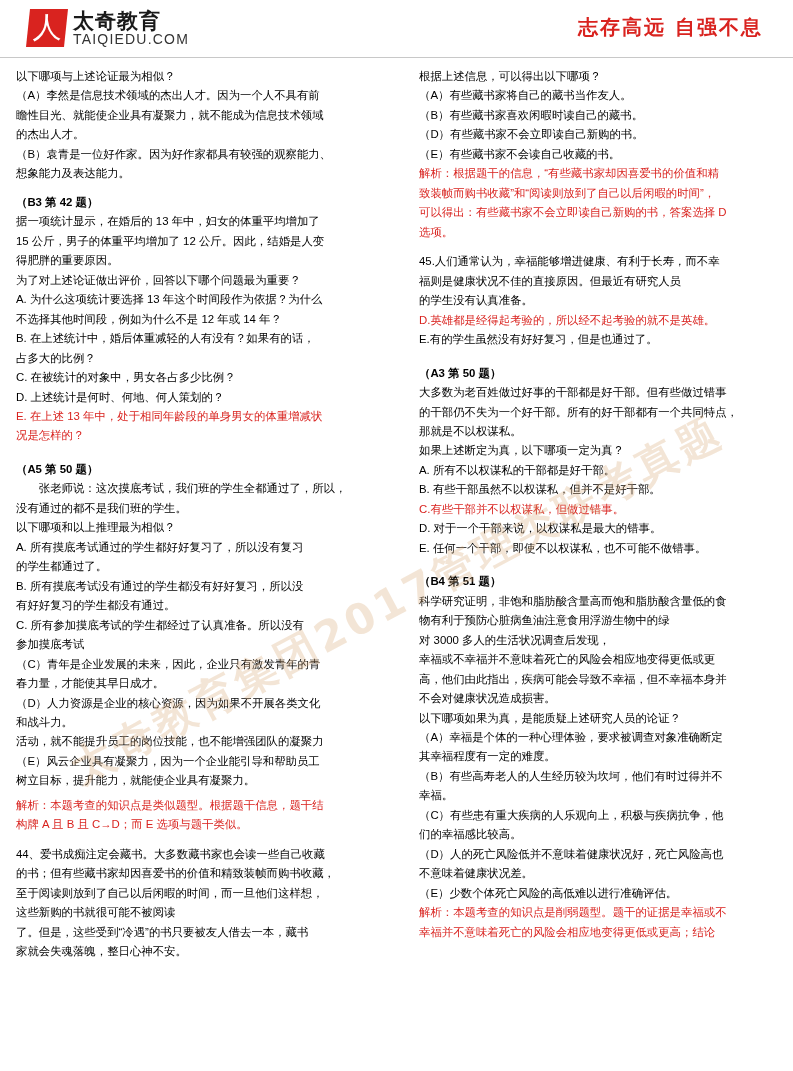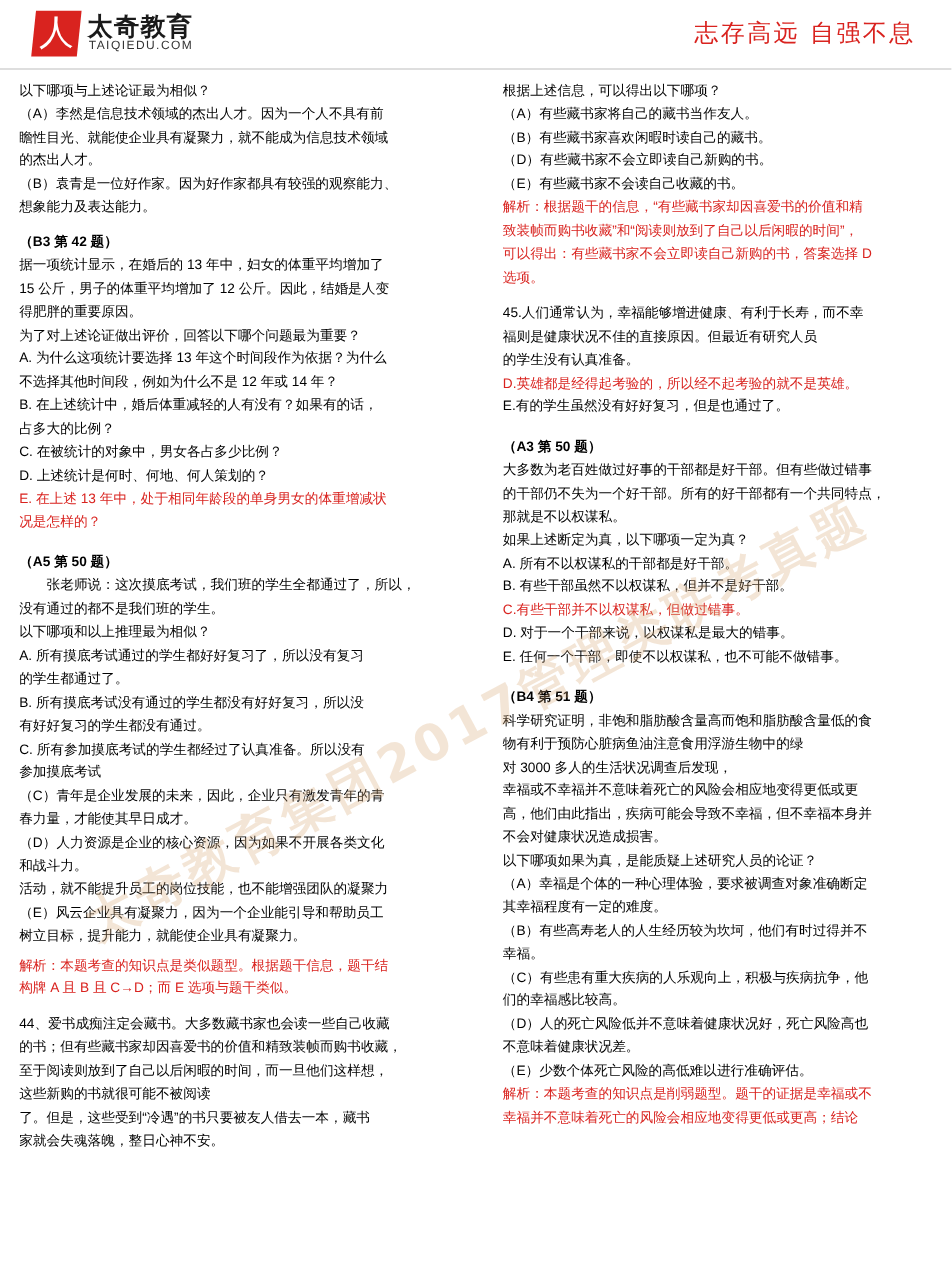--- a/index.html
+++ b/index.html
@@ -43,39 +43,39 @@
     content: "人";
     position: absolute;
     left: 0; right: 0; top: 50%;
     transform: translateY(-52%) skewX(6deg);
     text-align: center;
     color: #fff;
     font-size: 29px;
     line-height: 1;
     font-family: "DejaVu Sans", sans-serif;
   }
-  .logo-text { line-height: 1; text-align: right; }
+  .logo-text { line-height: 1; }
   .logo-cn {
     font-size: 21px;
     font-weight: bold;
     letter-spacing: 1px;
     color: #1a1a1a;
   }
   .logo-en {
-    font-size: 10px;
+    font-size: 14px;
     color: #333;
     letter-spacing: 1.2px;
     margin-top: 1px;
   }
   .slogan {
     position: absolute;
     right: 30px;
     top: 14px;
     font-size: 20px;
-    font-weight: normal;
+    font-weight: bold;
     color: #d9231f;
     letter-spacing: 2px;
     font-family: "DejaVu Sans", sans-serif;
   }
 
   
   .watermark {
     position: absolute;
     left: 50%;
     top: 56%;

